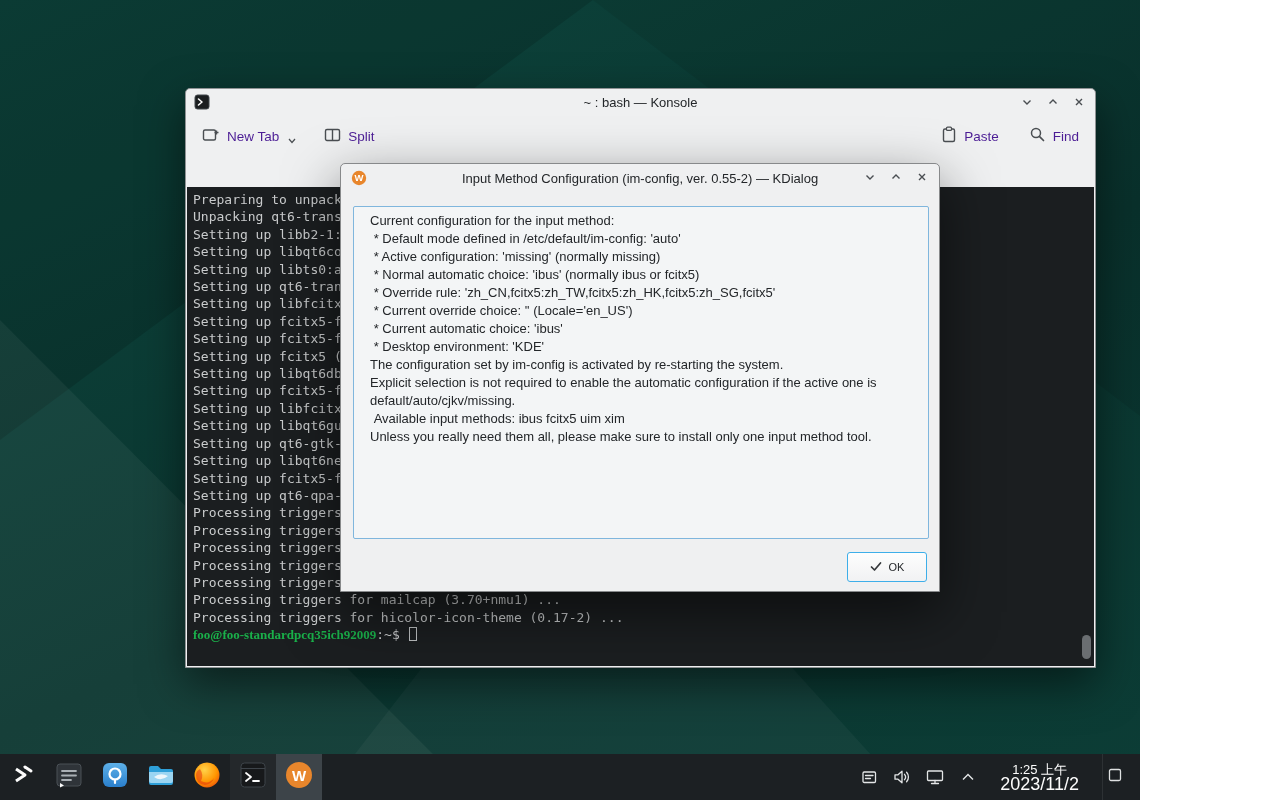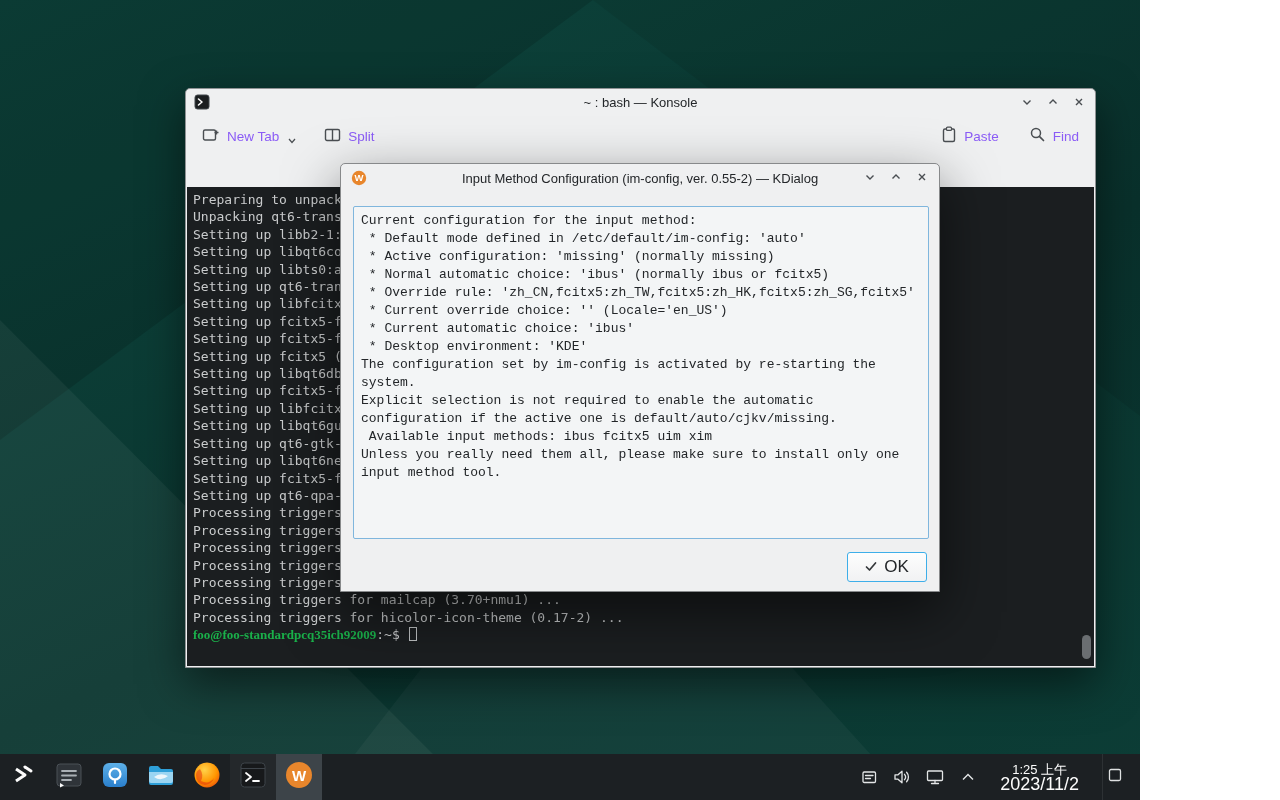--- a/index.html
+++ b/index.html
@@ -19,21 +19,21 @@
   .k-titlebar { position:relative; height:26px; display:flex; align-items:center; }
   .win-title { position:absolute; left:0; right:0; text-align:center; font-size:13px; color:#232629; }
   .app-ic { margin-left:8px; z-index:1; display:flex; }
   .winbtns { position:absolute; right:9px; top:0; height:26px; display:flex; align-items:center; gap:12px; z-index:1; }
   .winbtn { width:14px; height:14px; display:flex; align-items:center; justify-content:center; cursor:default; }
 
   .k-menubar { height:30px; display:flex; align-items:center; padding-left:7px; }
   .menu-item { padding:5px 11px; font-size:13.5px; color:#232629; }
 
   .k-toolbar { height:42px; display:flex; align-items:center; padding:0 16px; }
-  .tb-btn { display:flex; align-items:center; gap:7px; font-size:13.5px; color:#8b5cf6; margin-right:28px; }
+  .tb-btn { display:flex; align-items:center; gap:7px; font-size:13.5px; color:#4c1d95; margin-right:28px; }
   .tb-right { margin-left:auto; display:flex; align-items:center; }
   .tb-right .tb-btn { margin-right:0; margin-left:30px; }
   .caret-dn { margin-left:2px; margin-top:6px; }
 
   .terminal { position:absolute; left:1px; right:1px; top:98px; bottom:1px; background:#1b1e20;
               padding:4px 0 0 6px; font-family:"DejaVu Sans Mono",monospace; font-size:13px;
               line-height:17.4px; color:#c9cbcc; overflow:hidden; }
   .t-line { white-space:pre; }
   .prompt-line { white-space:pre; }
   .prompt-user { color:#1ab04a; font-weight:bold;font-family:Liberation Serif, serif; }
@@ -41,27 +41,27 @@
   .t-cursor { display:inline-block; width:8px; height:14px; border:1px solid #bdc0c2; vertical-align:-2px; margin-left:1px; }
   .t-scroll { position:absolute; right:3px; bottom:7px; width:9px; height:24px; background:#6a6e71; border-radius:4.5px; }
 
   
   .kdialog { position:absolute; left:340px; top:163px; width:600px; height:429px;
              background:#eff0f1; border:1px solid #87898b; border-radius:5px 5px 0 0;
              box-shadow:0 20px 55px rgba(0,0,0,.55); }
   .d-titlebar { position:relative; height:28px; display:flex; align-items:center; }
   .d-frame { position:absolute; left:12px; top:42px; width:576px; height:333px;
              border:1px solid #7fb6dd; border-radius:2px; background:#f3f5f6;
-             padding:5px 7px; font-size:13px; line-height:18px; color:#232629; overflow:hidden;font-family:Liberation Mono, monospace; }
+             padding:5px 16px; font-size:13px; line-height:18px; color:#232629; overflow:hidden; }
   .dlg-line { white-space:pre-wrap; }
   .ok-btn { position:absolute; right:12px; top:388px; min-width:80px; height:30px; padding:0 14px;
             border:1px solid #3daee9; border-radius:3px;
             background:linear-gradient(#fdfdfd,#f1f2f3);
             display:flex; align-items:center; justify-content:center; gap:7px;
-            font-size:17px; color:#232629; cursor:default; }
+            font-size:11px; color:#232629; cursor:default; }
 
   
   .taskbar { position:absolute; left:0; right:0; bottom:0; height:46px; background:#1c2023;
              display:flex; align-items:center; z-index:50; }
   .tb-slot { width:46px; height:46px; display:flex; align-items:center; justify-content:center; }
   .tb-slot.subtle { background:rgba(255,255,255,.04); }
   .tb-slot.active { background:#3d4449; }
   .tray { margin-left:auto; display:flex; align-items:center; gap:15px; padding-right:14px; }
   .tray-ic { width:18px; height:18px; display:flex; align-items:center; justify-content:center; }
   .clock { display:flex; flex-direction:column; align-items:center; line-height:15px; color:#fcfcfc;

